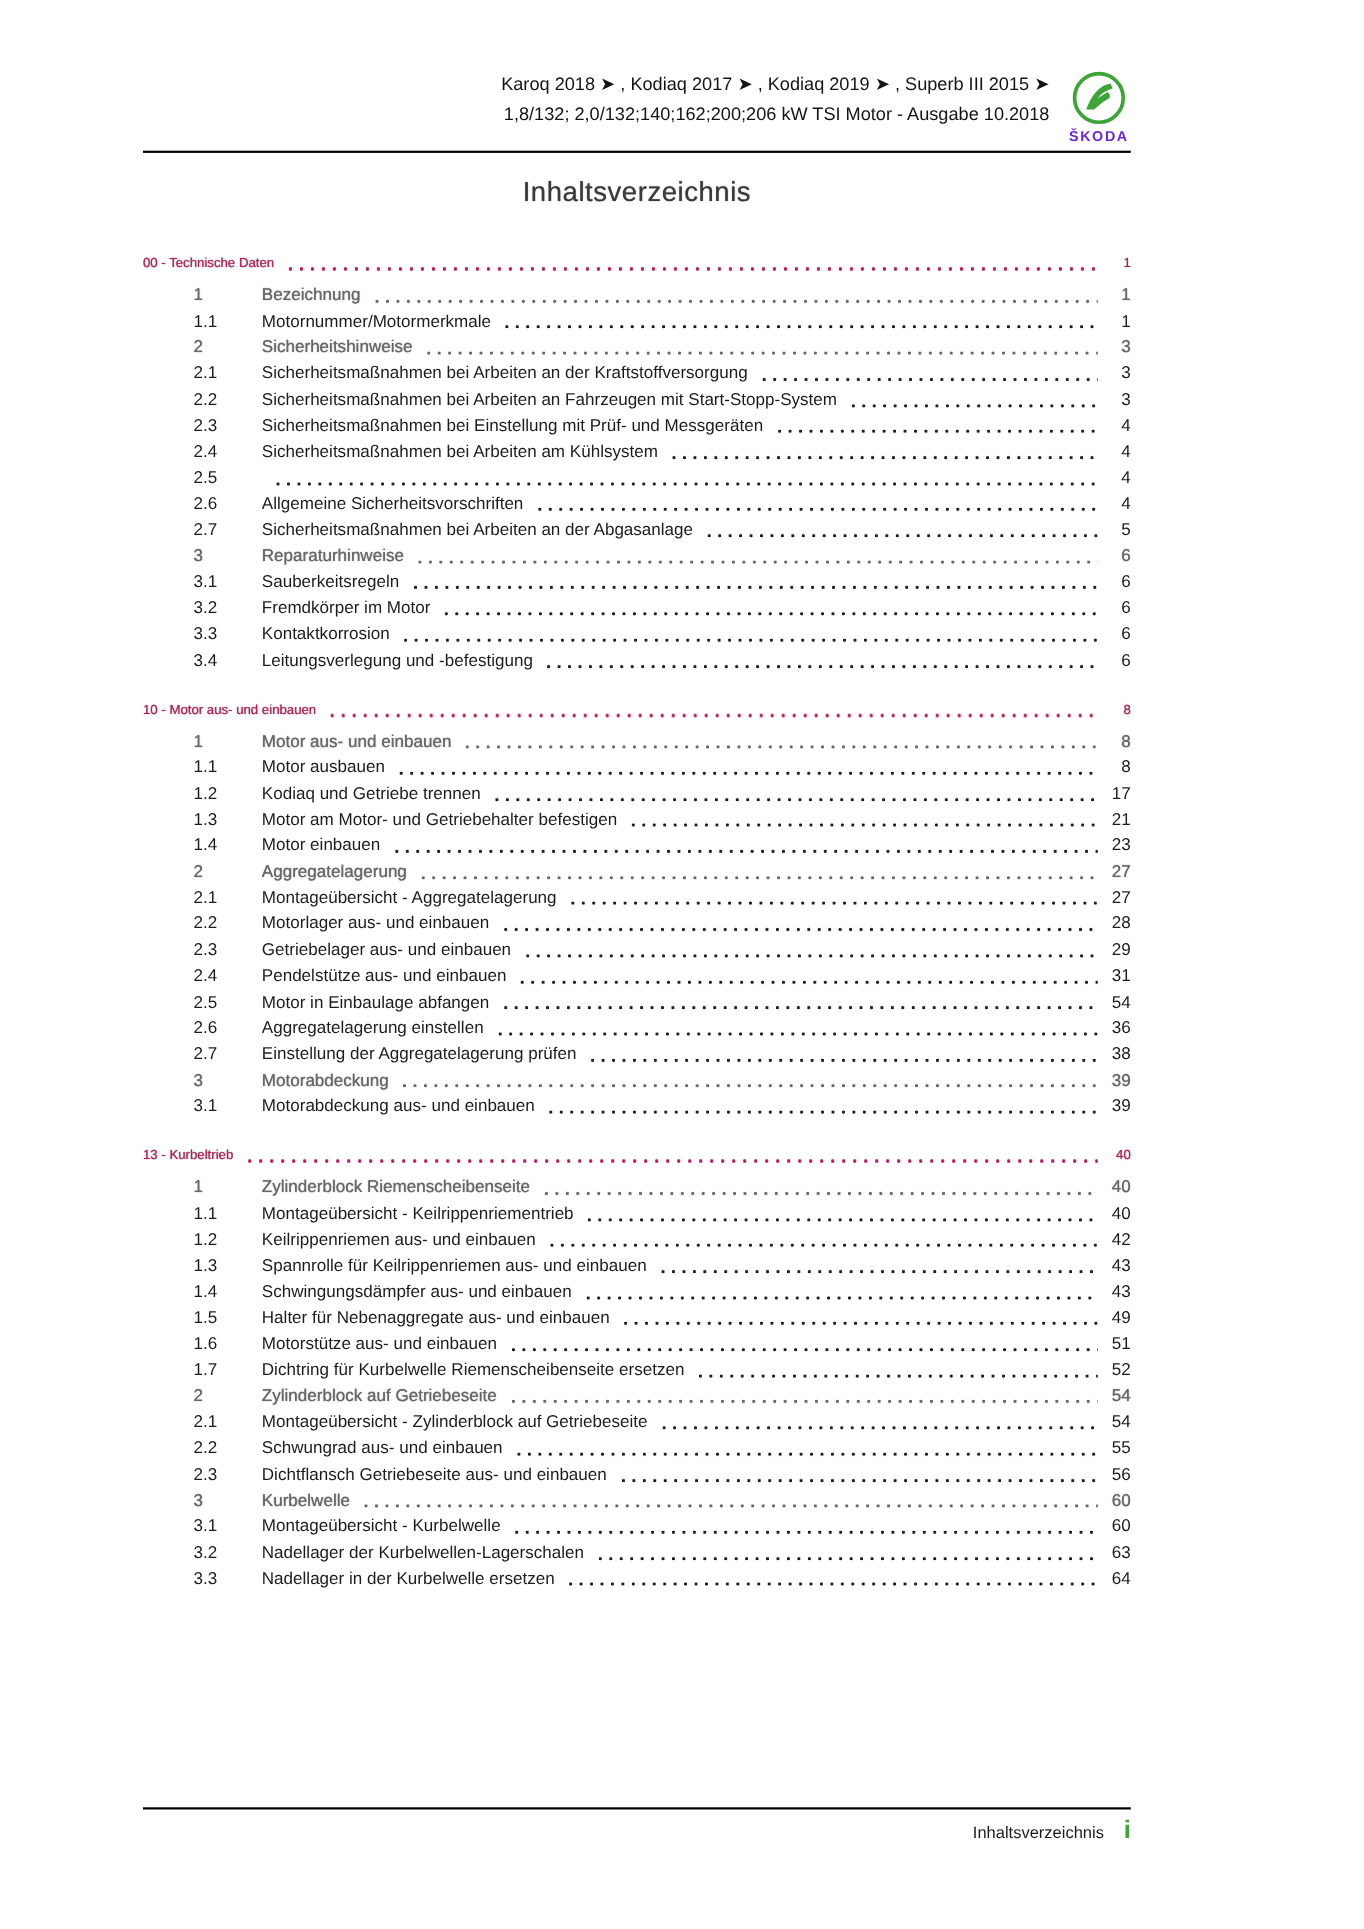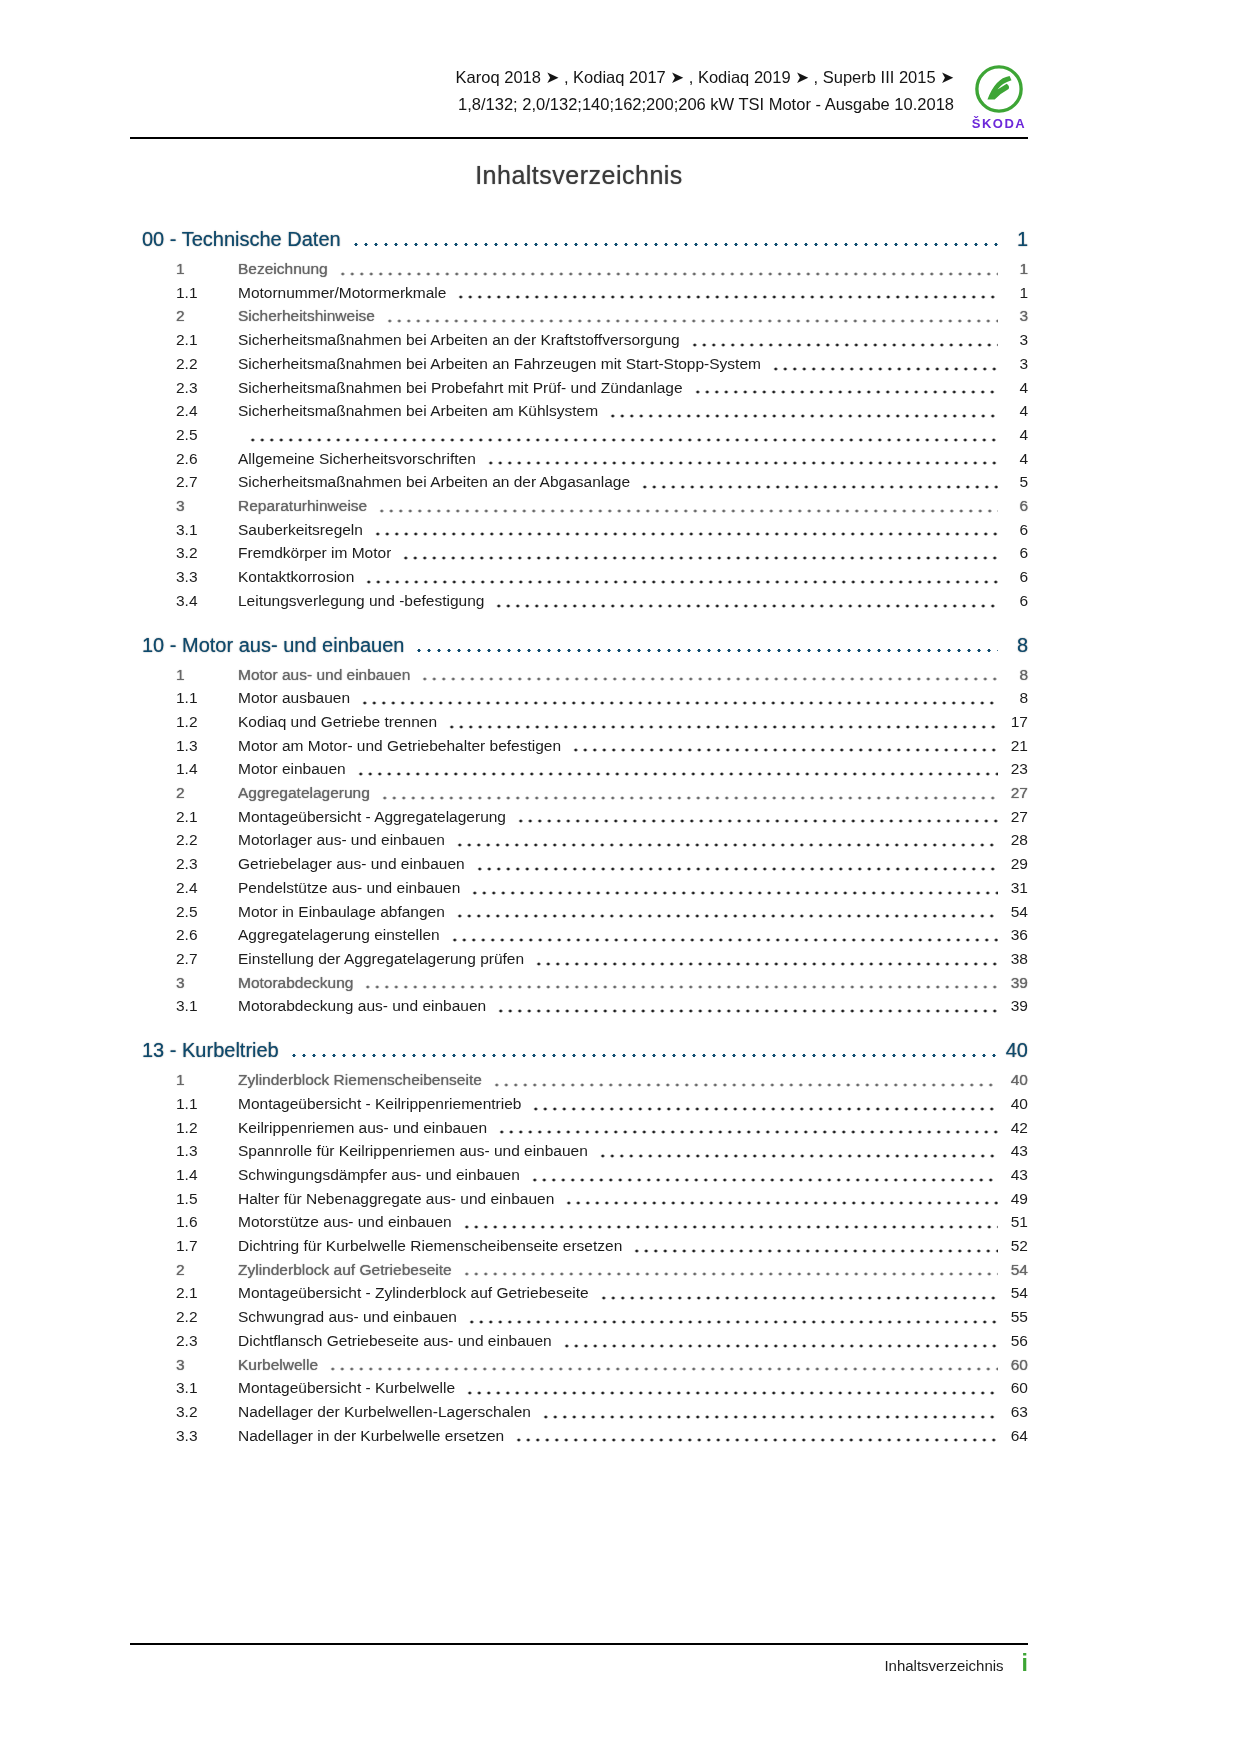--- a/index.html
+++ b/index.html
@@ -65,24 +65,23 @@
     align-self:stretch;
     background-image:radial-gradient(circle, currentColor 1.3px, transparent 1.7px);
     background-size:9.5px 4px;
     background-repeat:repeat-x;
     background-position:left bottom 5px;
   }
   .row .page-num { flex:0 0 auto; min-width:22px; text-align:right; }
 
   .row.chapter {
     margin-top:17px; margin-bottom:3px;
-    font-size:20px; line-height:30px;
-    color:#0c4a6e;
+    font-size:12px; line-height:30px;
+    color:#be185d;
     text-shadow:0 0 1.2px rgba(75,75,75,.9);
-    margin-left:12px;
   }
   .row.chapter .dots {
     background-image:radial-gradient(circle, currentColor 1.4px, transparent 1.8px);
     background-size:10px 5px;
     background-position:left bottom 7px;
   }
   .row.lvl1 {
     color:#676767;
     text-shadow:0 0 1px rgba(80,80,80,.9);
   }
@@ -155,21 +154,21 @@
         <span class="page-num">3</span>
       </div>
       <div class="row sec lvl2">
         <span class="num">2.2</span>
         <span class="entry-title">Sicherheitsmaßnahmen bei Arbeiten an Fahrzeugen mit Start-Stopp-System</span>
         <span class="dots"></span>
         <span class="page-num">3</span>
       </div>
       <div class="row sec lvl2">
         <span class="num">2.3</span>
-        <span class="entry-title">Sicherheitsmaßnahmen bei Probefahrt mit Prüf- und Zündanlage</span>
+        <span class="entry-title">Sicherheitsmaßnahmen bei Einstellung mit Prüf- und Messgeräten</span>
         <span class="dots"></span>
         <span class="page-num">4</span>
       </div>
       <div class="row sec lvl2">
         <span class="num">2.4</span>
         <span class="entry-title">Sicherheitsmaßnahmen bei Arbeiten am Kühlsystem</span>
         <span class="dots"></span>
         <span class="page-num">4</span>
       </div>
       <div class="row sec lvl2">

